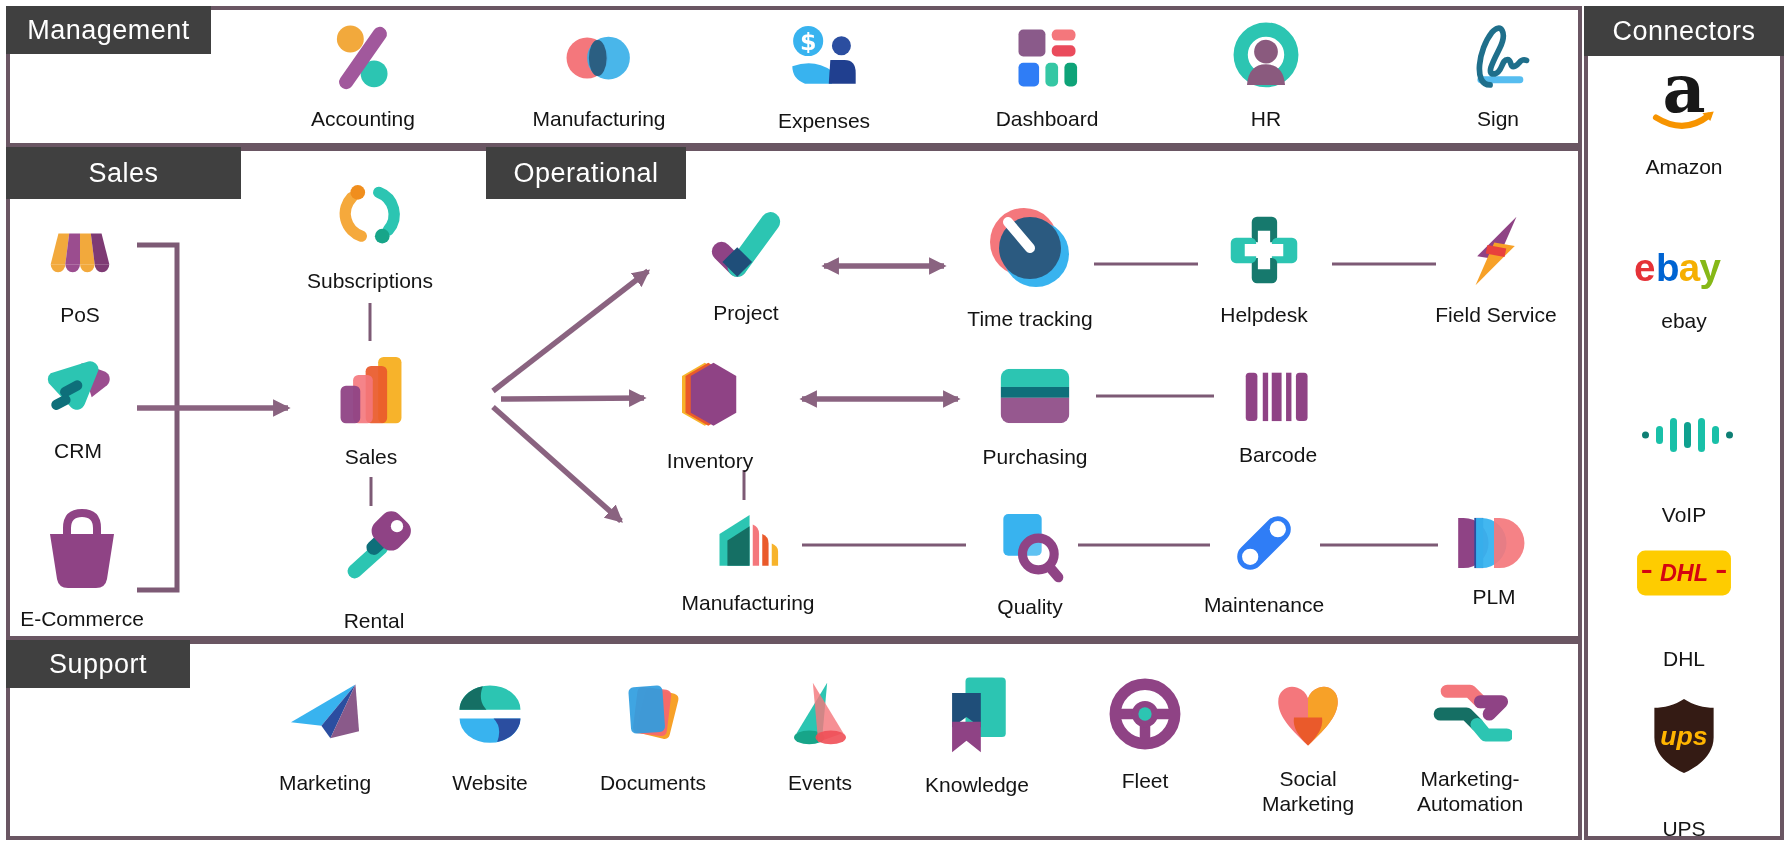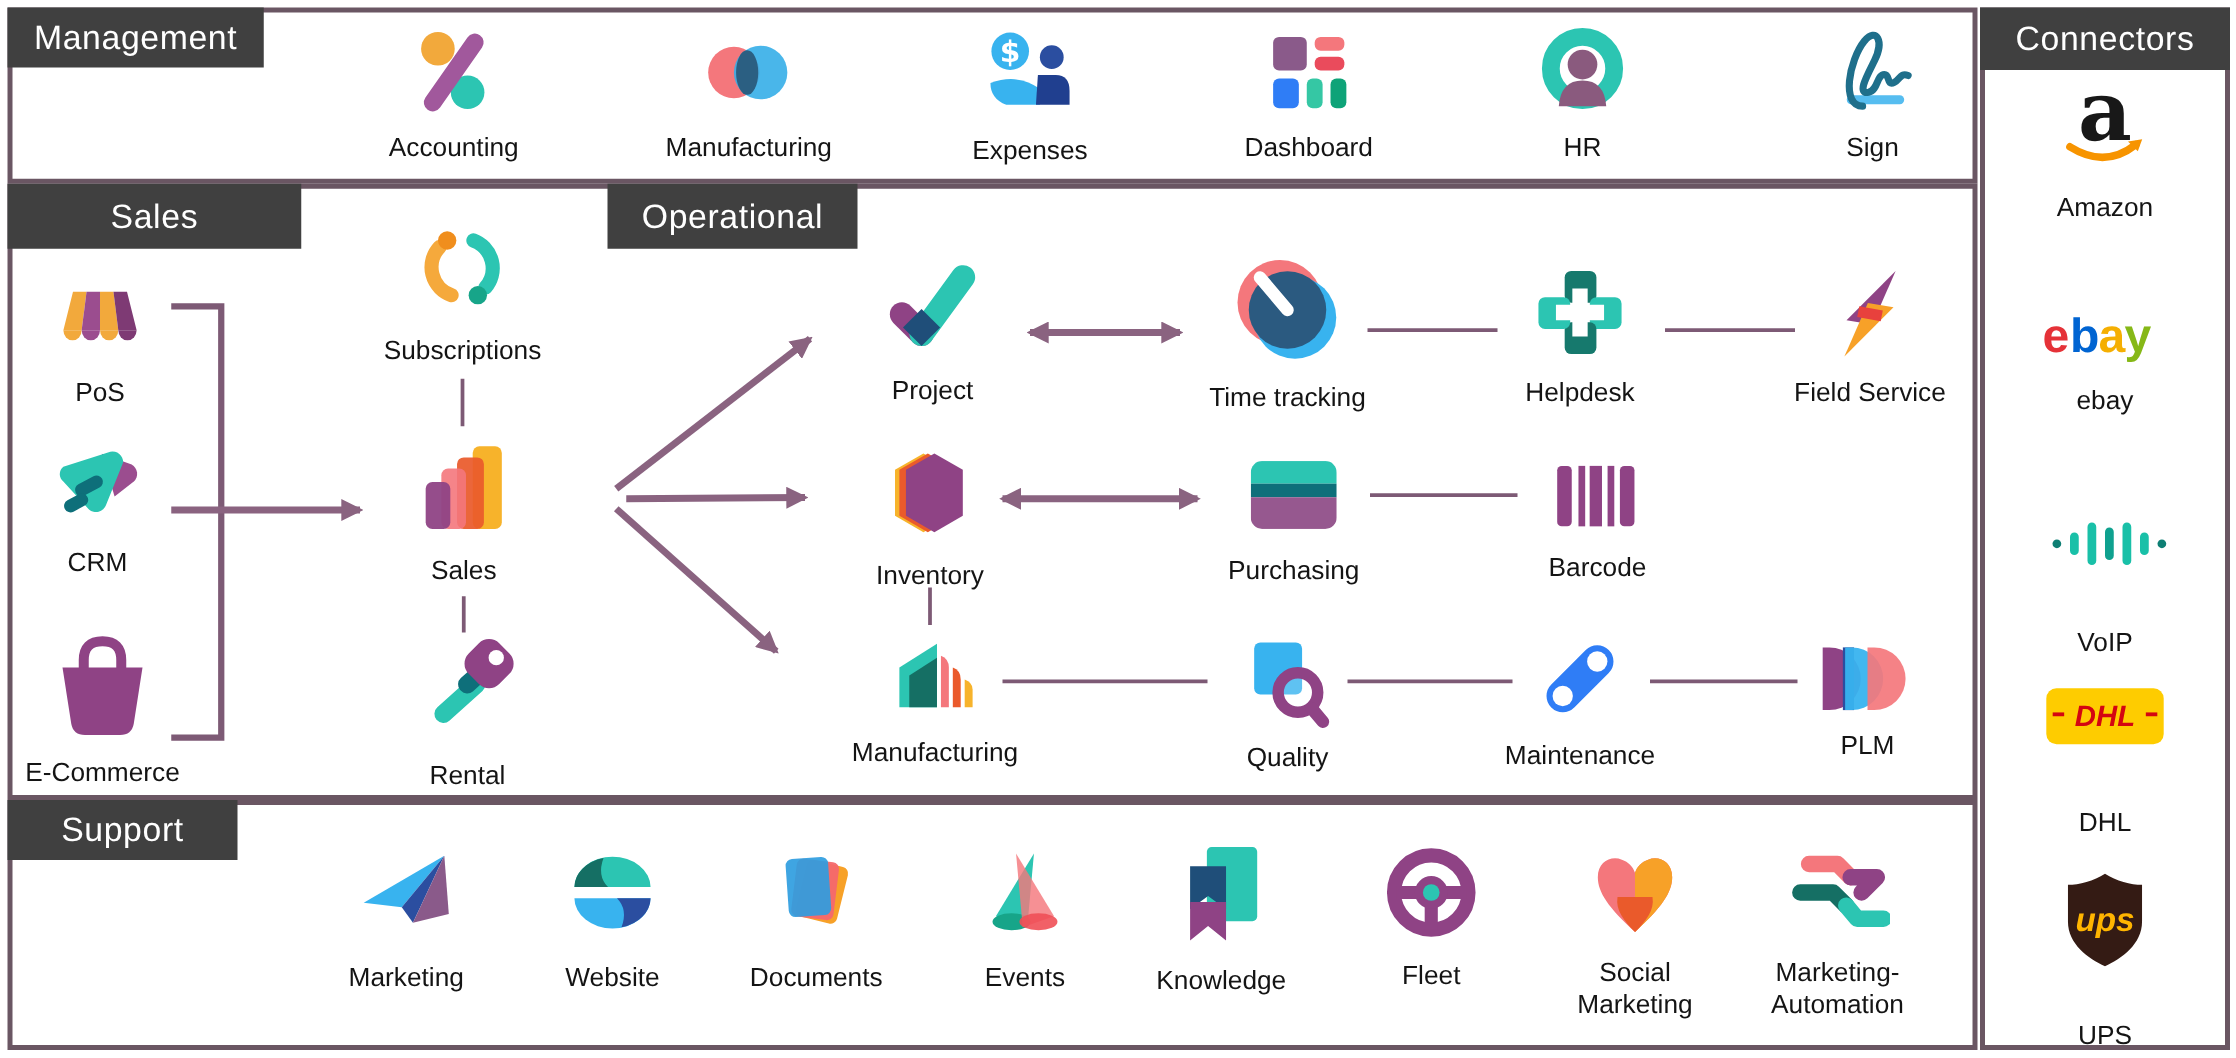--- a/index.html
+++ b/index.html
@@ -208,21 +208,21 @@
 
   <div class="app" style="left:1411px;top:210px;width:170px">
     <svg class="icon" width="82" height="82" viewBox="0 0 48 48">
       <path d="M36,4 L13,27 L25,29 Z" fill="#8f4385"></path>
       <path d="M12,44 L35,21 L23,19 Z" fill="#f7a128"></path>
       <path d="M19,20.5 L30,22.5 L29,27.5 L18,25.5 Z" fill="#e8413d"></path>
     </svg>
     <div class="app-label">Field Service</div>
   </div>
 
-  <div class="app" style="left:669px;top:354px;width:150px">
+  <div class="app" style="left:635px;top:354px;width:150px">
     <svg class="icon" width="84" height="84" viewBox="0 0 48 48">
       <path d="M21,5 L34,12.5 V33.5 L21,41 L8,33.5 V12.5 Z" fill="#f7b32b"></path>
       <path d="M23,5 L36,12.5 V33.5 L23,41 L10,33.5 V12.5 Z" fill="#ea5a2b"></path>
       <path d="M26,5 L39,12.5 V33.5 L26,41 L13,33.5 V12.5 Z" fill="#8f4385"></path>
     </svg>
     <div class="app-label">Inventory</div>
   </div>
 
   <div class="app" style="left:960px;top:358px;width:150px">
     <svg class="icon" width="88" height="76" viewBox="0 0 48 42">

